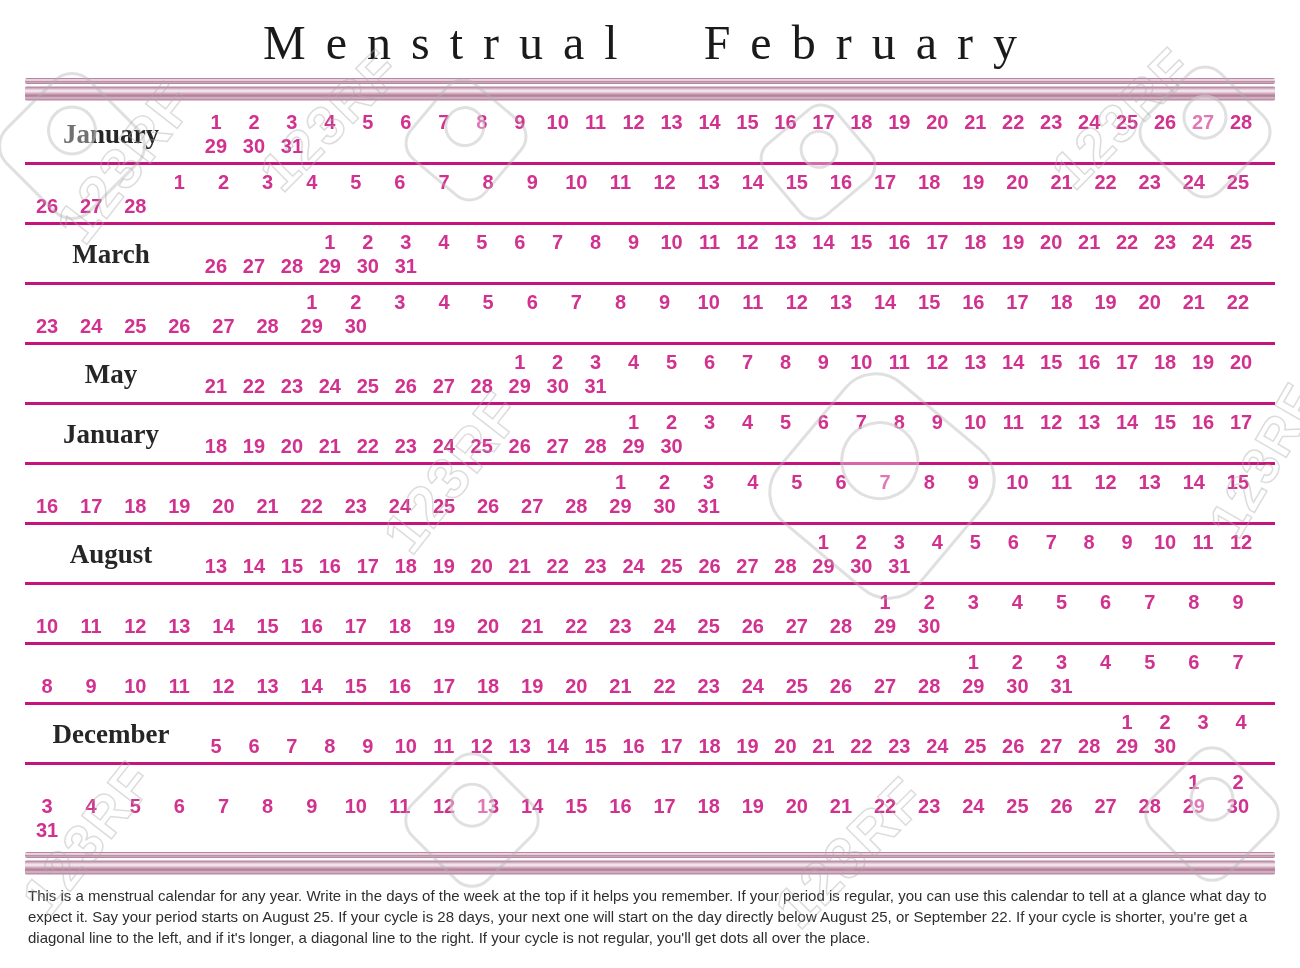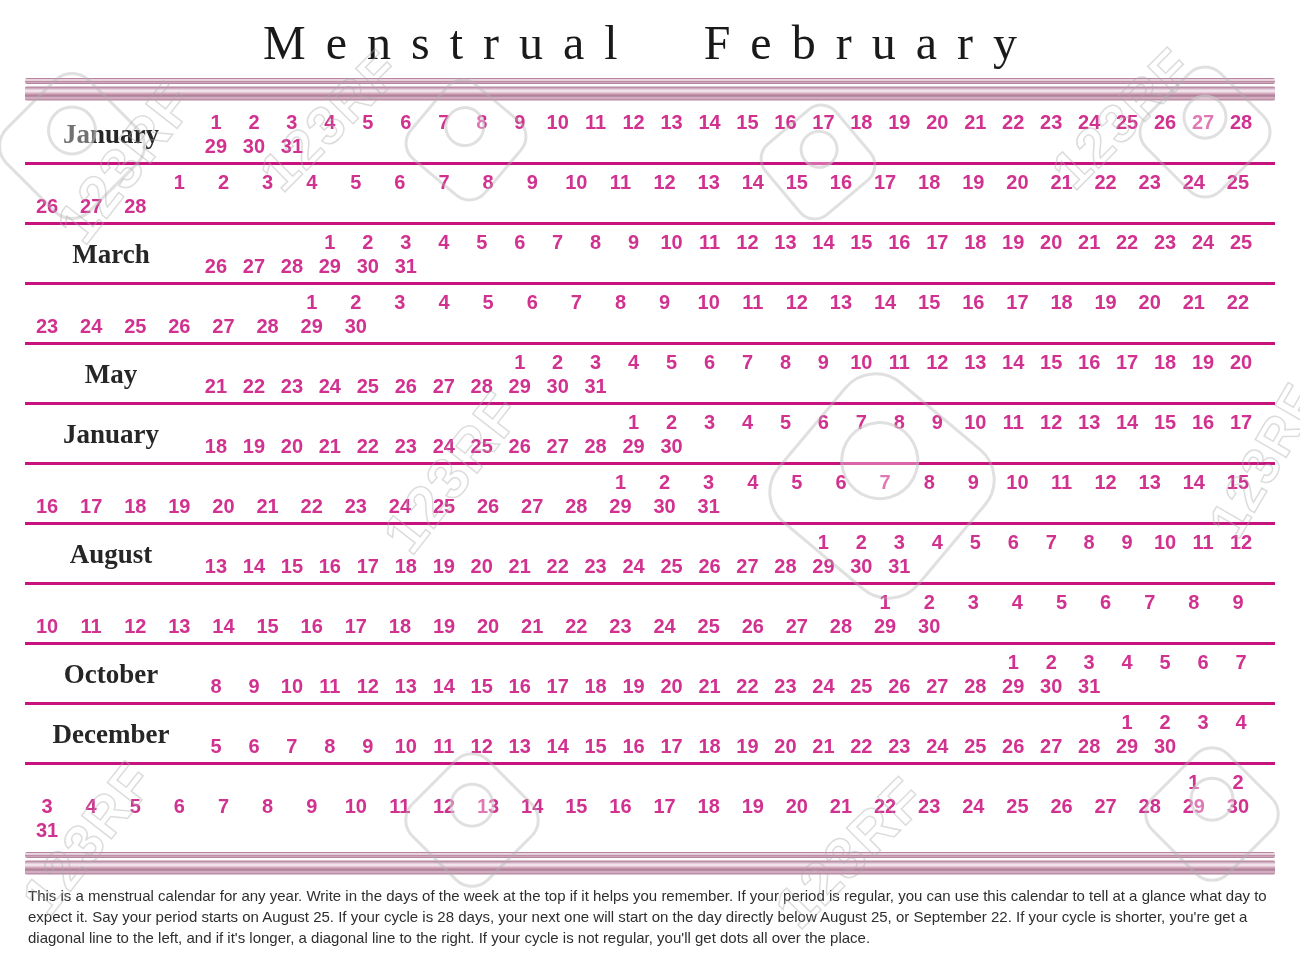--- a/index.html
+++ b/index.html
@@ -438,21 +438,20 @@
           <span class="day" style="grid-area: 2 / 15;">24</span>
           <span class="day" style="grid-area: 2 / 16;">25</span>
           <span class="day" style="grid-area: 2 / 17;">26</span>
           <span class="day" style="grid-area: 2 / 18;">27</span>
           <span class="day" style="grid-area: 2 / 19;">28</span>
           <span class="day" style="grid-area: 2 / 20;">29</span>
           <span class="day" style="grid-area: 2 / 21;">30</span>
         </div>
       </div>
       <div class="month-row">
-        <div class="month-label">October</div>
         <div class="day-grid">
           <span class="day" style="grid-area: 1 / 22;">1</span>
           <span class="day" style="grid-area: 1 / 23;">2</span>
           <span class="day" style="grid-area: 1 / 24;">3</span>
           <span class="day" style="grid-area: 1 / 25;">4</span>
           <span class="day" style="grid-area: 1 / 26;">5</span>
           <span class="day" style="grid-area: 1 / 27;">6</span>
           <span class="day" style="grid-area: 1 / 28;">7</span>
           <span class="day" style="grid-area: 2 / 1;">8</span>
           <span class="day" style="grid-area: 2 / 2;">9</span>

